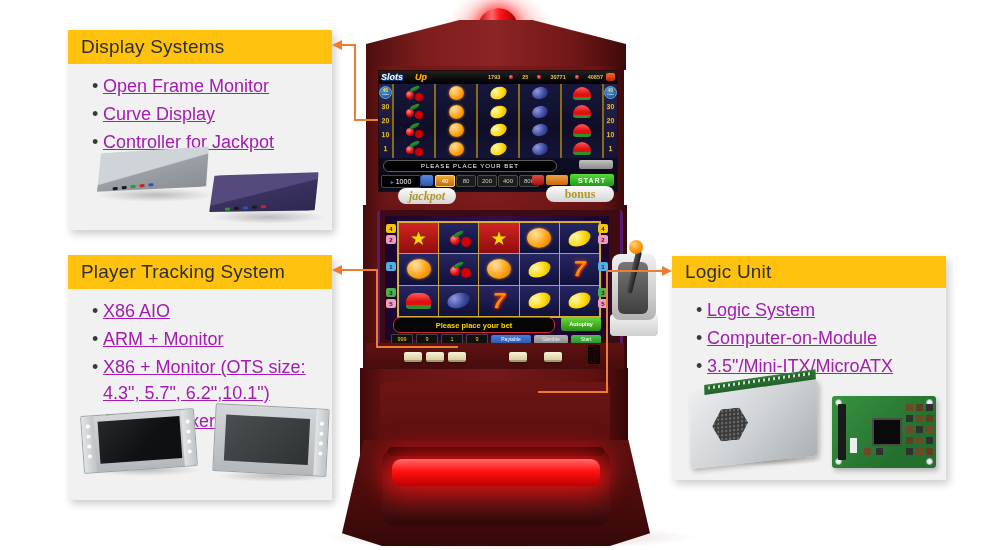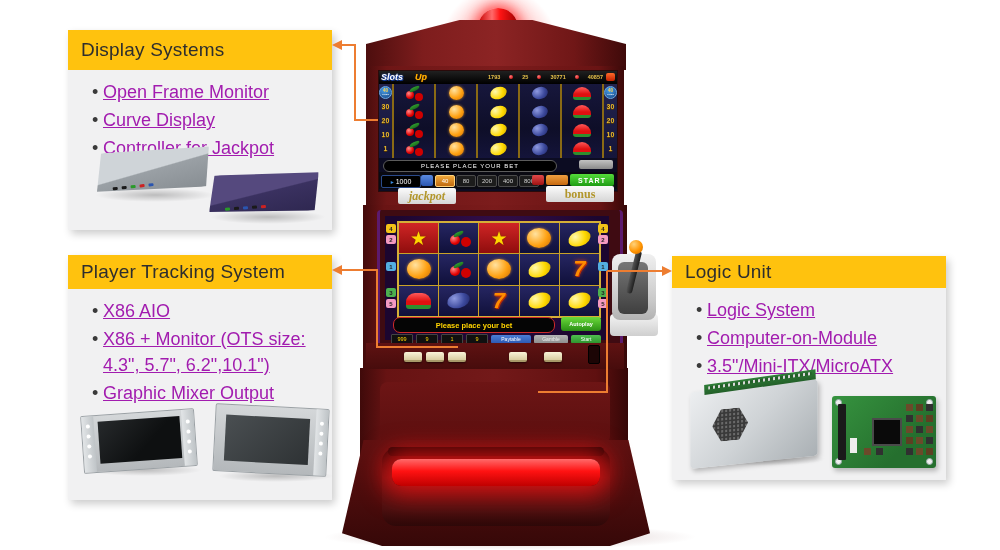--- a/index.html
+++ b/index.html
@@ -105,21 +105,21 @@
   .bet.active{background:linear-gradient(180deg,#f0a83a,#c06a10);border-color:#ffd27a;color:#fff;}
   .pill-red{position:absolute;left:153px;top:3px;width:12px;height:10px;border-radius:2px;
       background:linear-gradient(180deg,#e04a4a,#a01212);}
   .pill-orange{position:absolute;left:167px;top:3px;width:22px;height:10px;border-radius:2px;
       background:linear-gradient(180deg,#f0a040,#c76a10);}
   .start-btn{position:absolute;left:191px;top:2px;width:44px;height:12px;border-radius:2px;
       background:linear-gradient(180deg,#55dc3a,#1e9c14);color:#fff;font-size:7px;font-weight:bold;
       display:flex;align-items:center;justify-content:center;letter-spacing:1px;}
 
   
-  .panel{position:absolute;height:16px;border-radius:2px;z-index:5;
+  .panel{position:absolute;height:16px;border-radius:8px;z-index:5;
       background:linear-gradient(180deg,#fbfbfb,#d5d5d5);display:flex;align-items:center;justify-content:center;
       font-family:"Liberation Serif",serif;font-weight:bold;color:#b2962b;font-size:12px;}
   .panel.jp-panel{left:398px;top:188px;width:58px;font-style:italic;}
   .panel.bn-panel{left:546px;top:186px;width:68px;}
 
   
   .bs-frame{left:377px;top:210px;width:240px;height:136px;background:#3f0b12;border-radius:4px;z-index:4;
       border-left:3px solid #5c1a6e;border-right:3px solid #5c1a6e;}
   .bs{left:385px;top:216px;width:224px;height:124px;z-index:5;
       background:radial-gradient(circle at 50% 30%,#3a1050,#1c0630 75%);}
@@ -416,21 +416,21 @@
   <div class="cline" style="left:341px;top:269px;width:37px;height:2px;"></div>
   <div class="cline" style="left:376px;top:269px;width:2px;height:79px;"></div>
   <div class="cline" style="left:376px;top:346px;width:82px;height:2px;"></div>
 
   <div class="cline" style="left:538px;top:391px;width:70px;height:2px;"></div>
   <div class="cline" style="left:606px;top:271px;width:2px;height:122px;"></div>
   <div class="cline" style="left:607px;top:270px;width:56px;height:2px;"></div>
   <div class="arrow-right" style="left:662px;top:266px;"></div>
 
   <div class="callout" style="left:68px;top:30px;width:264px;height:200px;">
-    <div class="hdr" style="height:40px;">Display Systems</div>
+    <div class="hdr" style="height:34px;">Display Systems</div>
     <div class="items">
         <div class="bullet-item">Open Frame Monitor</div>
         <div class="bullet-item">Curve Display</div>
         <div class="bullet-item">Controller for Jackpot</div>
       </div>
   </div>
   <div class="dev-shadow" style="left:95px;top:188px;width:120px;height:14px;"></div>
   <div class="player-box-dev dev-gray">
     <div class="ports">
       <span class="port"></span>
@@ -448,20 +448,21 @@
         <span class="port b"></span>
         <span class="port"></span>
         <span class="port r"></span>
     </div>
   </div>
 
   <div class="callout" style="left:68px;top:255px;width:264px;height:245px;">
     <div class="hdr" style="height:34px;">Player Tracking System</div>
     <div class="items">
         <div class="bullet-item">X86 AIO</div>
+        <div class="bullet-item">ARM + Monitor</div>
         <div class="bullet-item">X86 + Monitor (OTS size: 4.3", 5.7", 6.2",10.1")</div>
         <div class="bullet-item">Graphic Mixer Output</div>
       </div>
   </div>
   <div class="dev-shadow" style="left:86px;top:464px;width:116px;height:12px;"></div>
   <div class="monitor mon1">
     <div class="bracket left">
         <div class="hole" style="top:8px;"></div>
       </div>
     <div class="mon-screen"></div>

